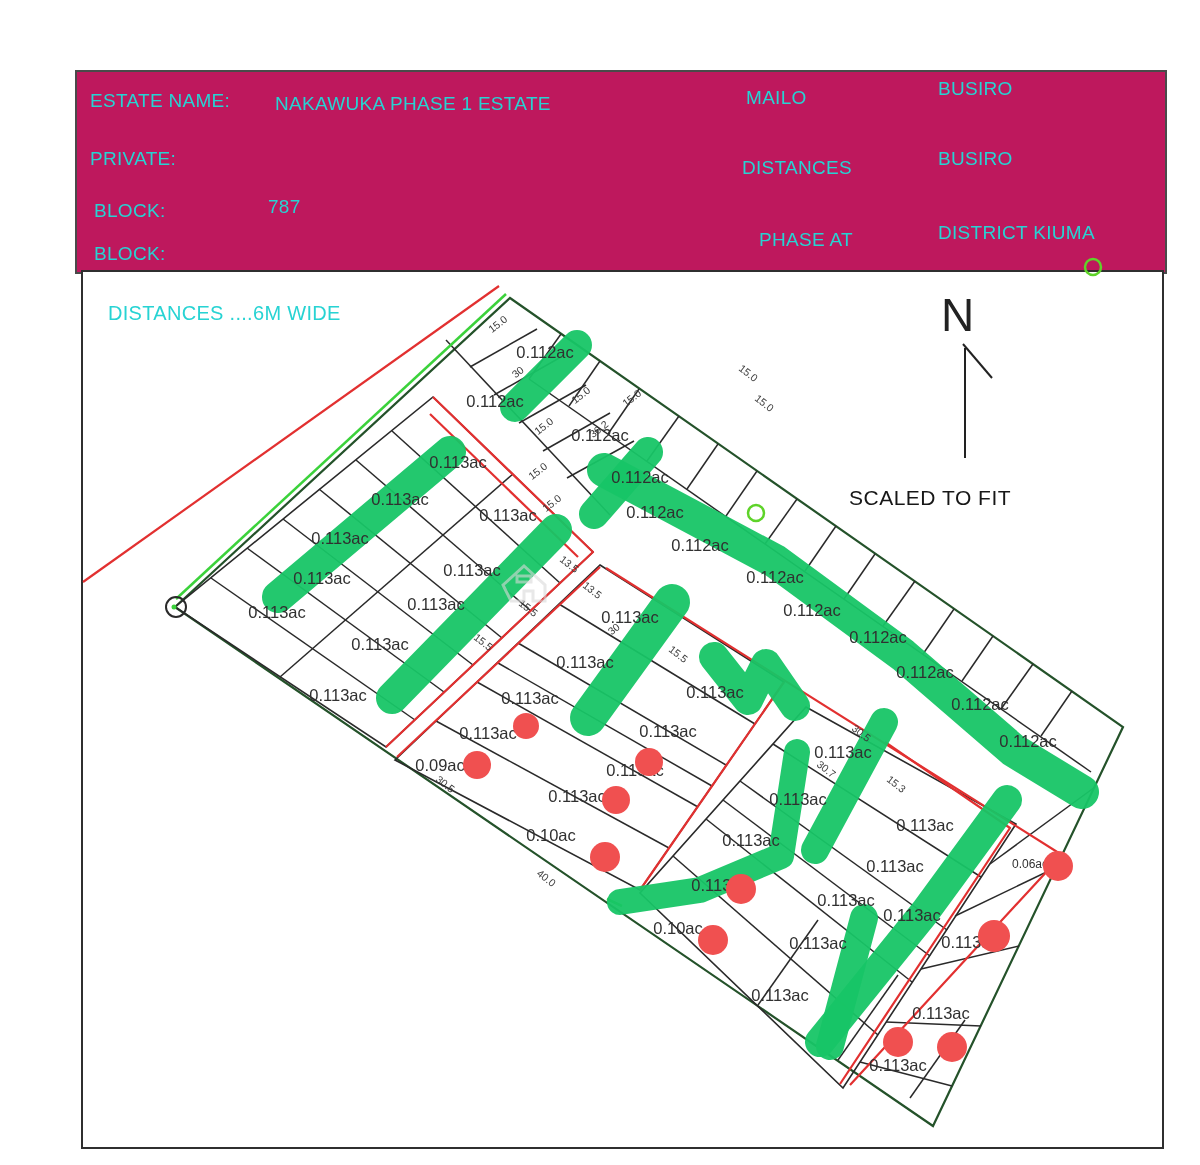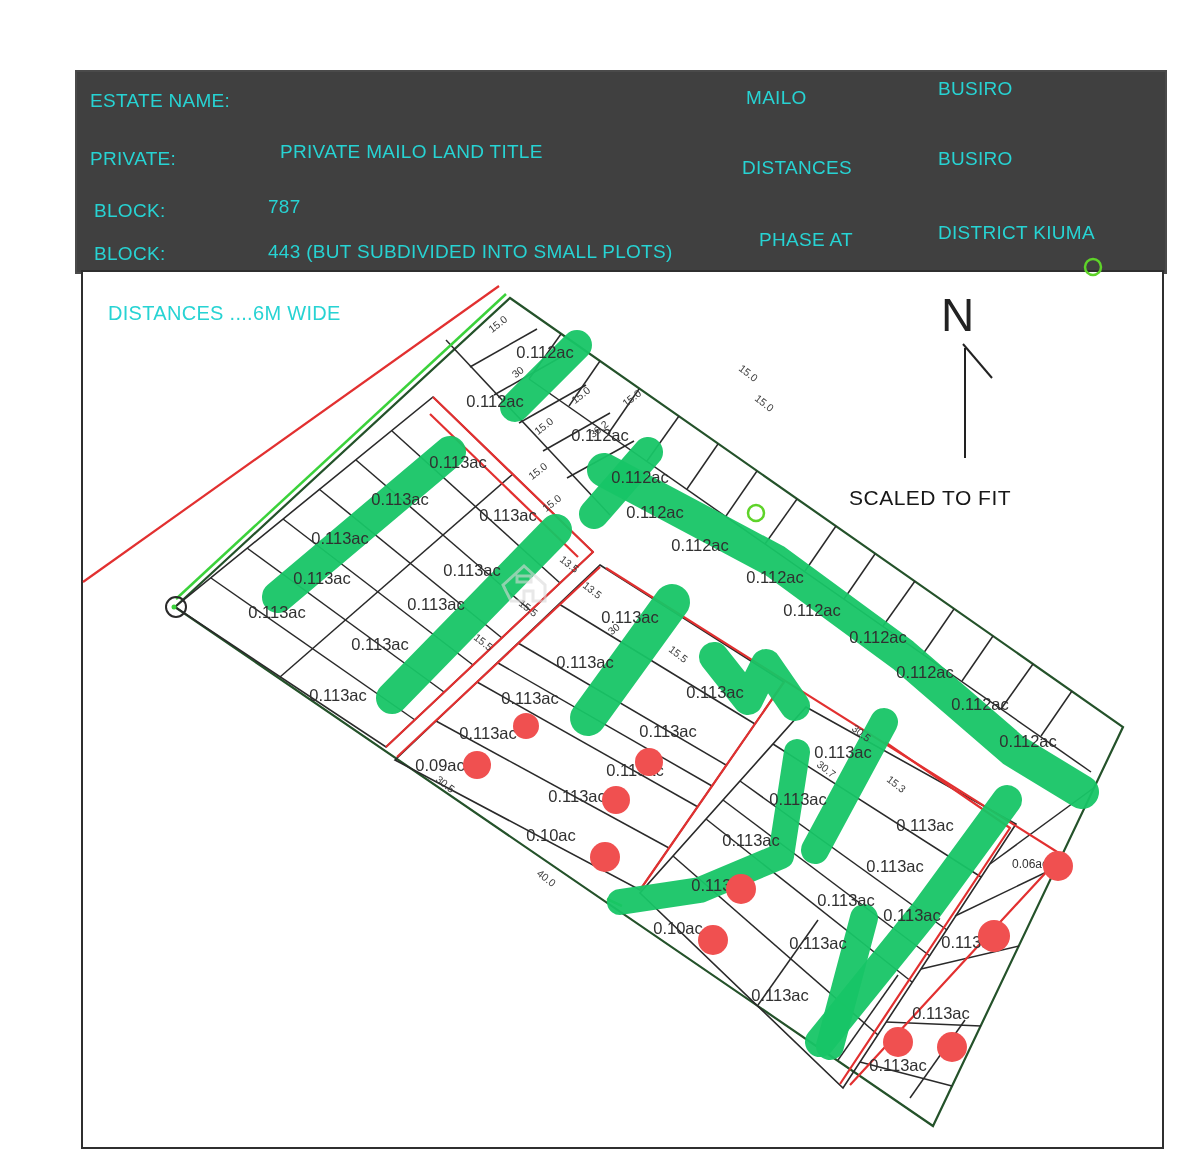--- a/index.html
+++ b/index.html
@@ -1,34 +1,33 @@
 <!DOCTYPE html>
 <html><head>
 <meta charset="utf-8">
 <style>
   html,body{margin:0;padding:0;background:#ffffff;}
   body{width:1200px;height:1165px;position:relative;font-family:"Liberation Sans",sans-serif;overflow:hidden;}
-  #header-box{position:absolute;left:75px;top:70px;width:1088px;height:200px;border:2px solid #4a4a4a;background:#404040;z-index:1;}
+  #header-box{position:absolute;left:75px;top:70px;width:1088px;height:200px;border:2px solid #4a4a4a;background:#be185d;z-index:1;}
   .cyan{position:absolute;color:#27d3d3;font-size:19px;letter-spacing:.3px;white-space:nowrap;}
   #plan-svg{position:absolute;left:0;top:0;z-index:2;}
   .note-cyan{fill:#27d3d3;font-size:20px;letter-spacing:.3px;}
   .scale-note{fill:#171717;font-size:21px;letter-spacing:.5px;}
   .north-n{fill:#222;font-size:46px;font-weight:400;}
 </style>
 </head>
 <body>
 
 <div id="header-box">
   <span class="cyan" style="left:13px;top:18px">ESTATE NAME:</span>
+  <span class="cyan" style="left:198px;top:21px">NAKAWUKA PHASE 1 ESTATE</span>
   <span class="cyan" style="left:13px;top:76px">PRIVATE:</span>
-  <span class="cyan" style="left:203px;top:69px">PRIVATE MAILO LAND TITLE</span>
   <span class="cyan" style="left:17px;top:128px">BLOCK:</span>
   <span class="cyan" style="left:191px;top:124px">787</span>
   <span class="cyan" style="left:17px;top:171px">BLOCK:</span>
-  <span class="cyan" style="left:191px;top:169px">443 (BUT SUBDIVIDED INTO SMALL PLOTS)</span>
   <span class="cyan" style="left:669px;top:15px">MAILO</span>
   <span class="cyan" style="left:861px;top:6px">BUSIRO</span>
   <span class="cyan" style="left:665px;top:85px">DISTANCES</span>
   <span class="cyan" style="left:861px;top:76px">BUSIRO</span>
   <span class="cyan" style="left:682px;top:157px">PHASE AT</span>
   <span class="cyan" style="left:861px;top:150px">DISTRICT KIUMA</span>
 </div>
 
 <svg id="plan-svg" width="1200" height="1165" viewBox="0 0 1200 1165" xmlns="http://www.w3.org/2000/svg">
   <rect x="82" y="271" width="1081" height="877" fill="#ffffff" stroke="#2f2f2f" stroke-width="2"></rect>

